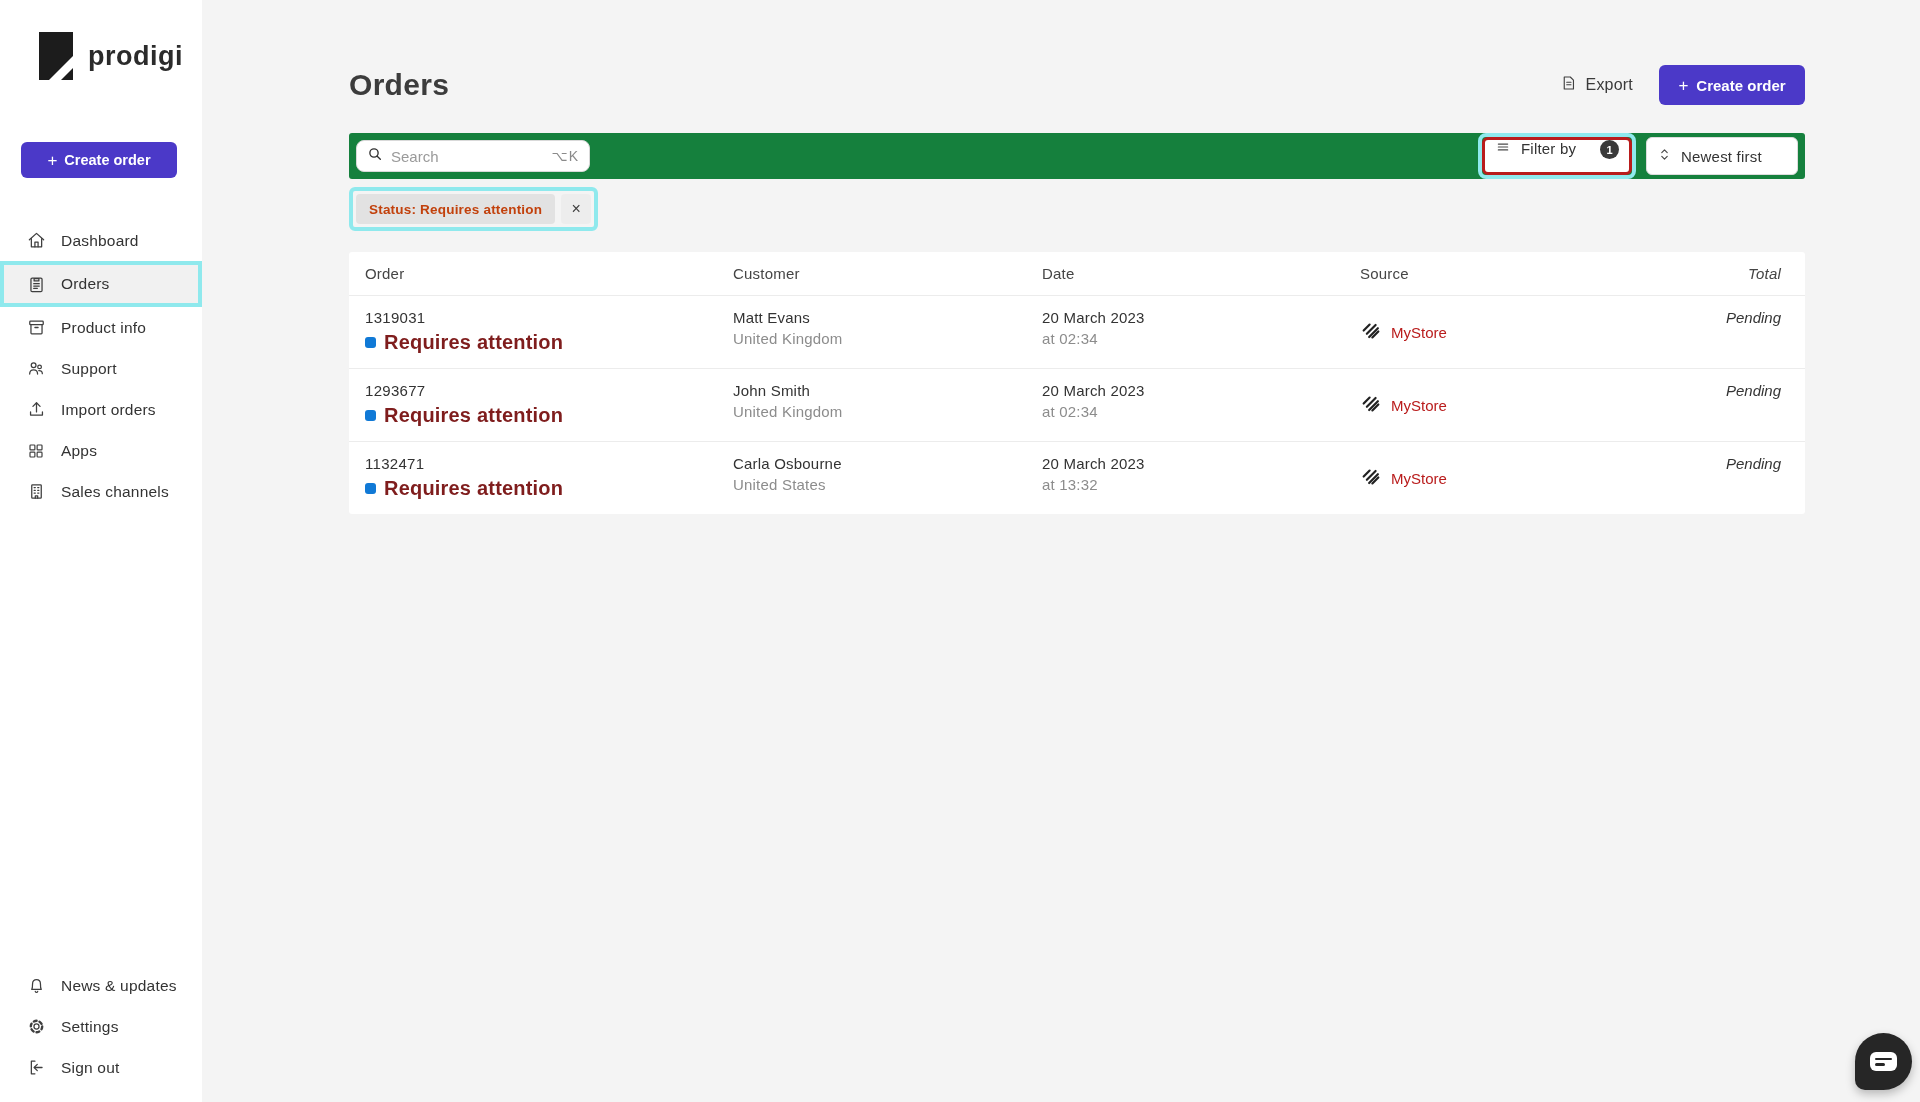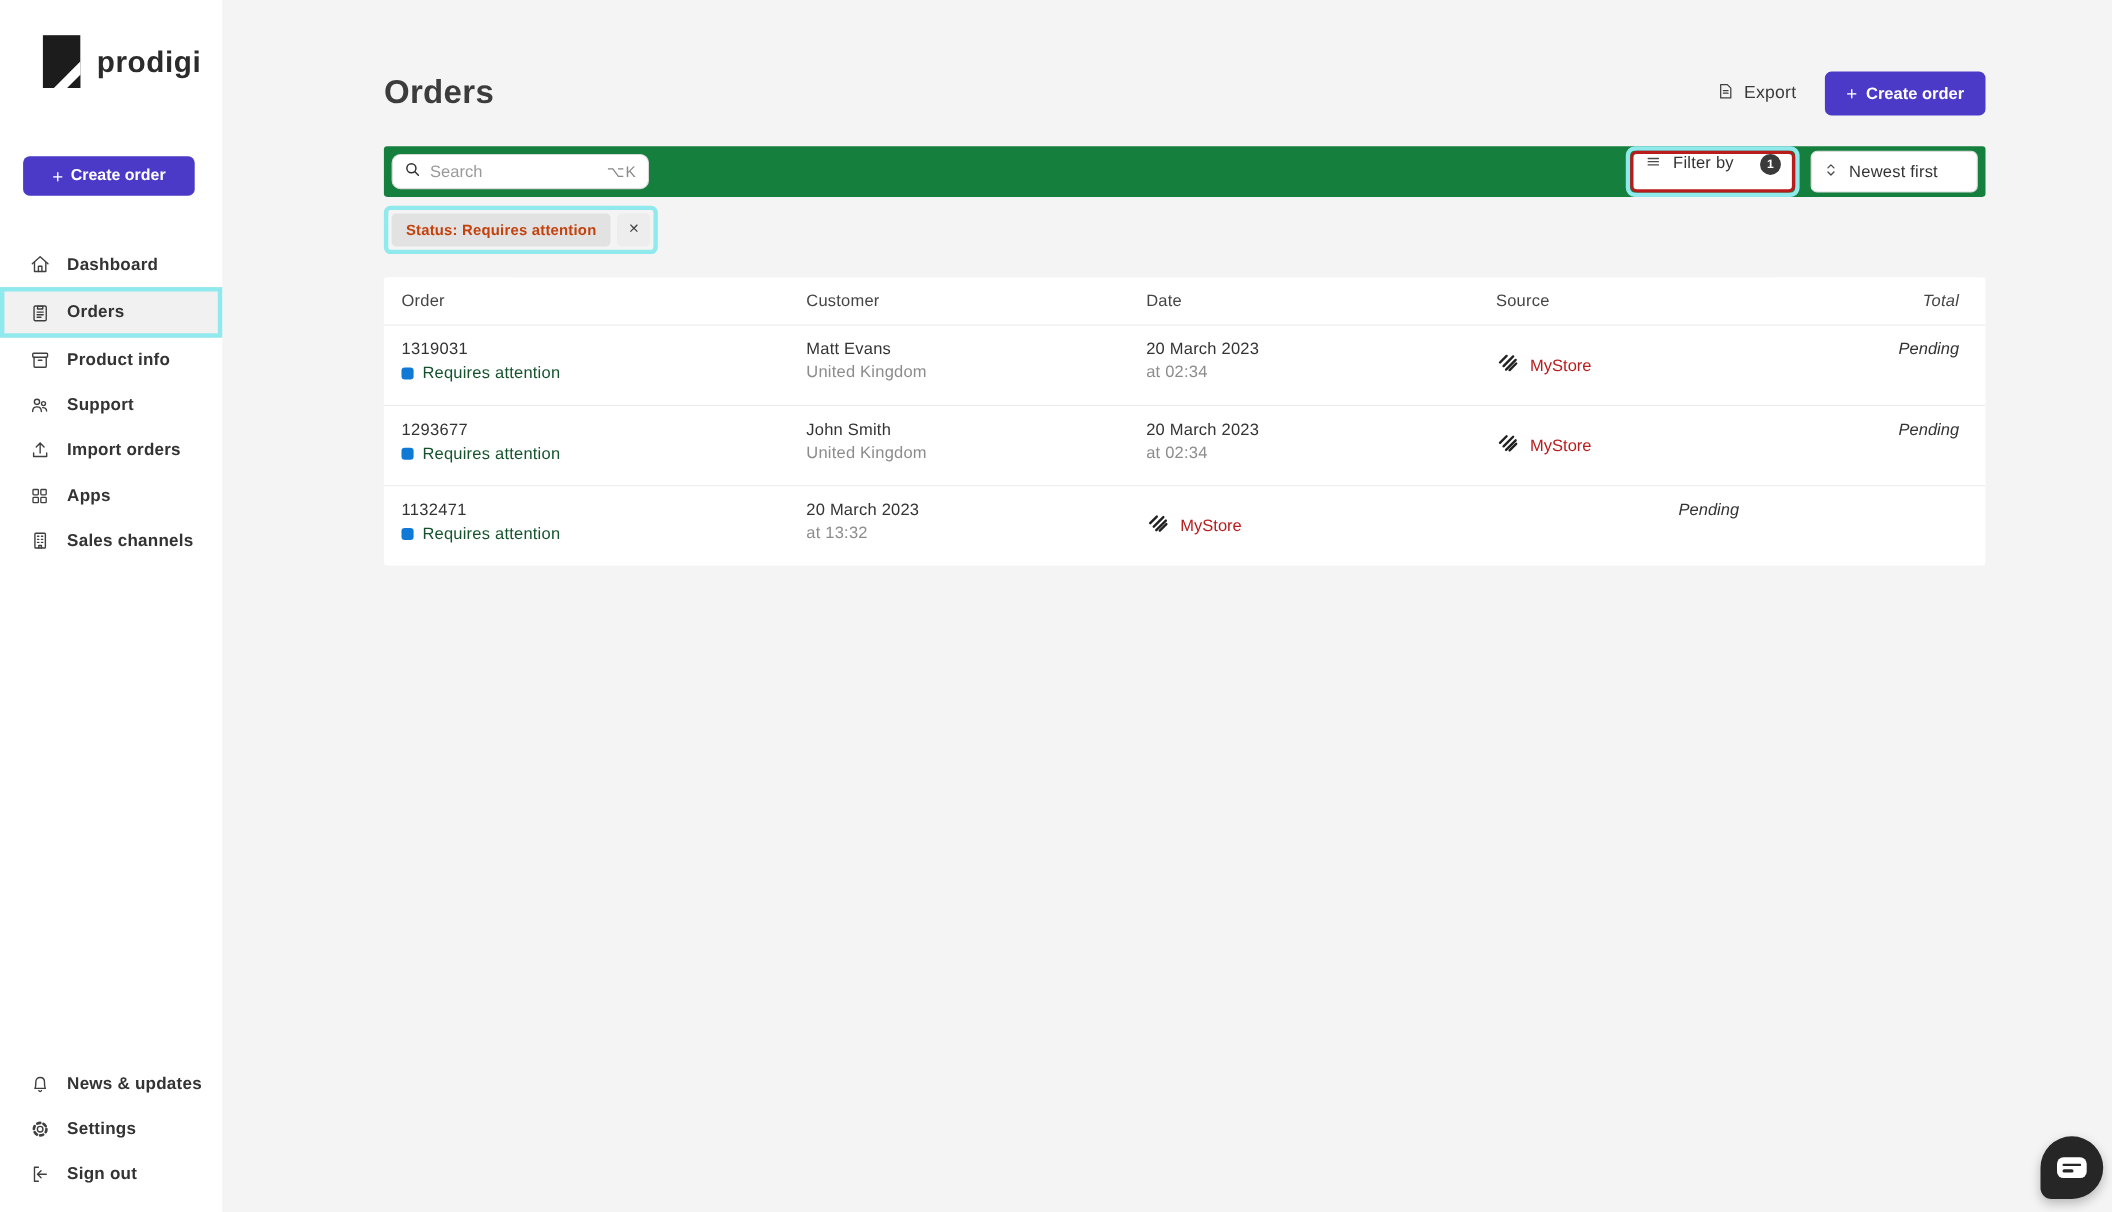--- a/index.html
+++ b/index.html
@@ -26,21 +26,21 @@
   .side-create-btn {
     margin:62px 0 0 21px; width:156px; height:36px; border:none; border-radius:6px;
     background:#4b39c8; color:#fff; font-size:14.5px; font-weight:600;
     display:flex; align-items:center; justify-content:center; gap:7px; cursor:pointer;
     font-family:inherit;
   }
   .plus-glyph { font-size:17px; font-weight:400; line-height:1; }
   .nav { margin-top:42px; display:flex; flex-direction:column; }
   .nav-item {
     height:41px; display:flex; align-items:center; gap:15px; padding-left:26px;
-    font-size:15.5px; color:#333; cursor:pointer; letter-spacing:.2px;font-weight:bold;
+    font-size:15.5px; color:#333; cursor:pointer; letter-spacing:.2px;
   }
   .nav-item.selected {
     background:#f1f1f1; border:4px solid #8fe9ed; height:46px; padding-left:22px;
   }
   .nav-item .ic { width:20px; height:20px; flex:0 0 20px; display:flex; align-items:center; justify-content:center; }
   .nav-item .ic svg { display:block; }
   .side-spacer { flex:1; }
   .nav.footer { margin-bottom:14px; }
   
   .content { position:absolute; left:349px; top:0; width:1456px; }
@@ -87,21 +87,21 @@
   .t-head { height:43px; align-items:center; }
   .th { font-size:15px; color:#454545; letter-spacing:.2px; }
   .th.c-order { padding-left:16px; }
   .th.c-total, .td.c-total { text-align:right; padding-right:24px;font-style:italic; }
   .t-row { border-top:1px solid #ececec; height:73px; }
   .td { padding-top:13px; font-size:15px; }
   .td.c-order { padding-left:16px; }
   .order-id { color:#333; letter-spacing:.3px; }
   .status-line { margin-top:5px; display:flex; align-items:center; gap:8px; cursor:pointer; }
   .status-dot { width:11px; height:11px; border-radius:3px; background:#1079d6; }
-  .status-text { color:#14532d; font-weight:400; font-size:15px; letter-spacing:.2px; }
+  .status-text { color:#7f1d1d; font-weight:700; font-size:20px; letter-spacing:.2px; }
   .line1 { color:#333; letter-spacing:.2px; }
   .line2 { color:#8c8c8c; margin-top:4px; letter-spacing:.2px; }
   .td.c-source { padding-top:0; display:flex; align-items:center; gap:9px; color:#b91c1c; }
   .td.c-total { color:#333; }
   
   .chat-launcher { position:absolute; right:8px; bottom:12px; width:57px; height:57px;
     background:#262626; border-radius:50% 50% 50% 10px; cursor:pointer; border:none;
     display:flex; align-items:center; justify-content:center; box-shadow:0 4px 10px rgba(0,0,0,.25); }
   .chat-glyph { width:27px; height:19px; background:#fff; border-radius:6px;
     display:flex; flex-direction:column; justify-content:center; gap:3px; padding:0 5px; }
@@ -371,20 +371,24 @@
 
     <div class="t-row">
       <div class="td c-order">
         <div class="order-id">1132471</div>
         <div class="status-line">
           <span class="status-dot"></span>
           <span class="status-text">Requires attention</span>
         </div>
       </div>
       <div class="td">
+        <div class="line1">Carla Osbourne</div>
+        <div class="line2">United States</div>
+      </div>
+      <div class="td">
         <div class="line1">20 March 2023</div>
         <div class="line2">at 13:32</div>
       </div>
       <div class="td c-source">
         <span>
           <svg width="22" height="22" viewBox="0 0 24 24" style="stroke:#222;stroke-width:2.4">
               <path d="M4 11.5 L10.5 5"></path>
               <path d="M7.5 15 L17 5.5"></path>
               <path d="M10 18.5 L19.5 9"></path>
               <path d="M13.5 19 L20 12.5"></path>

